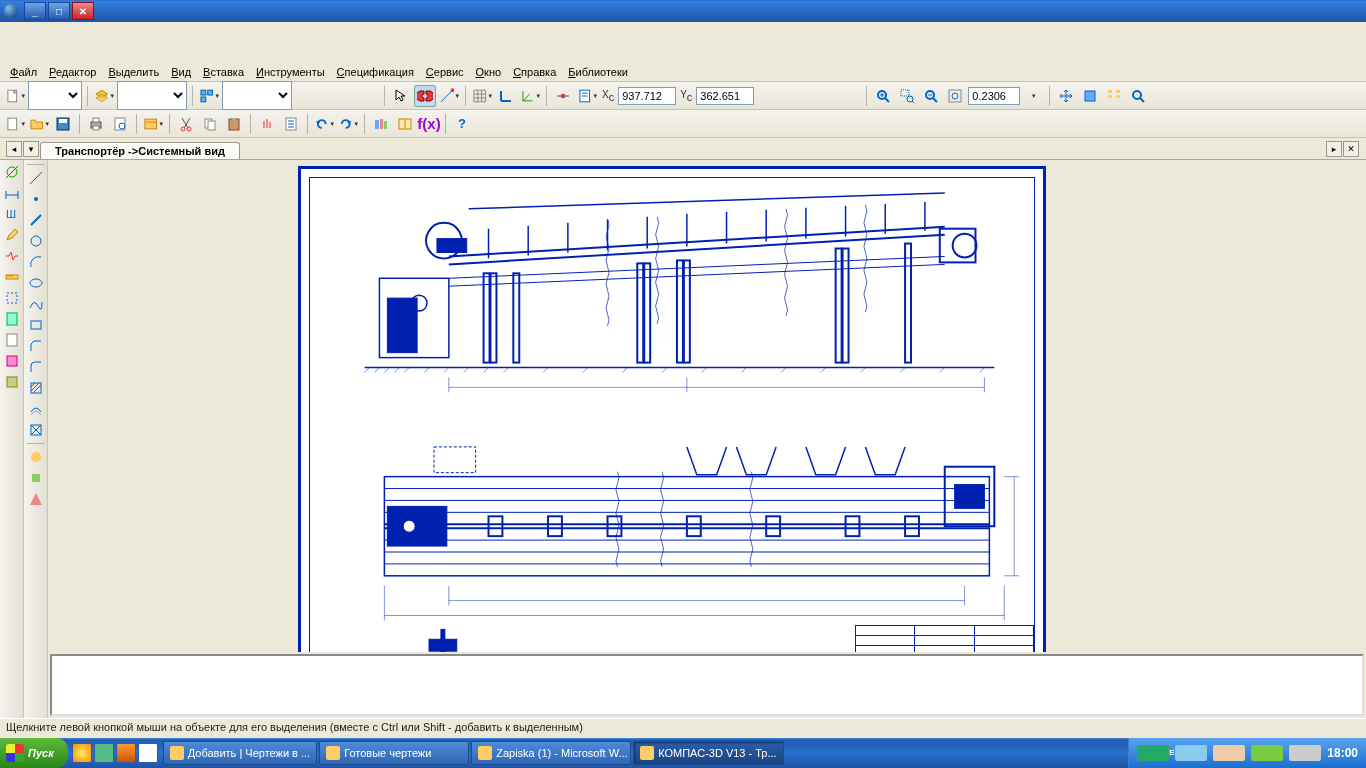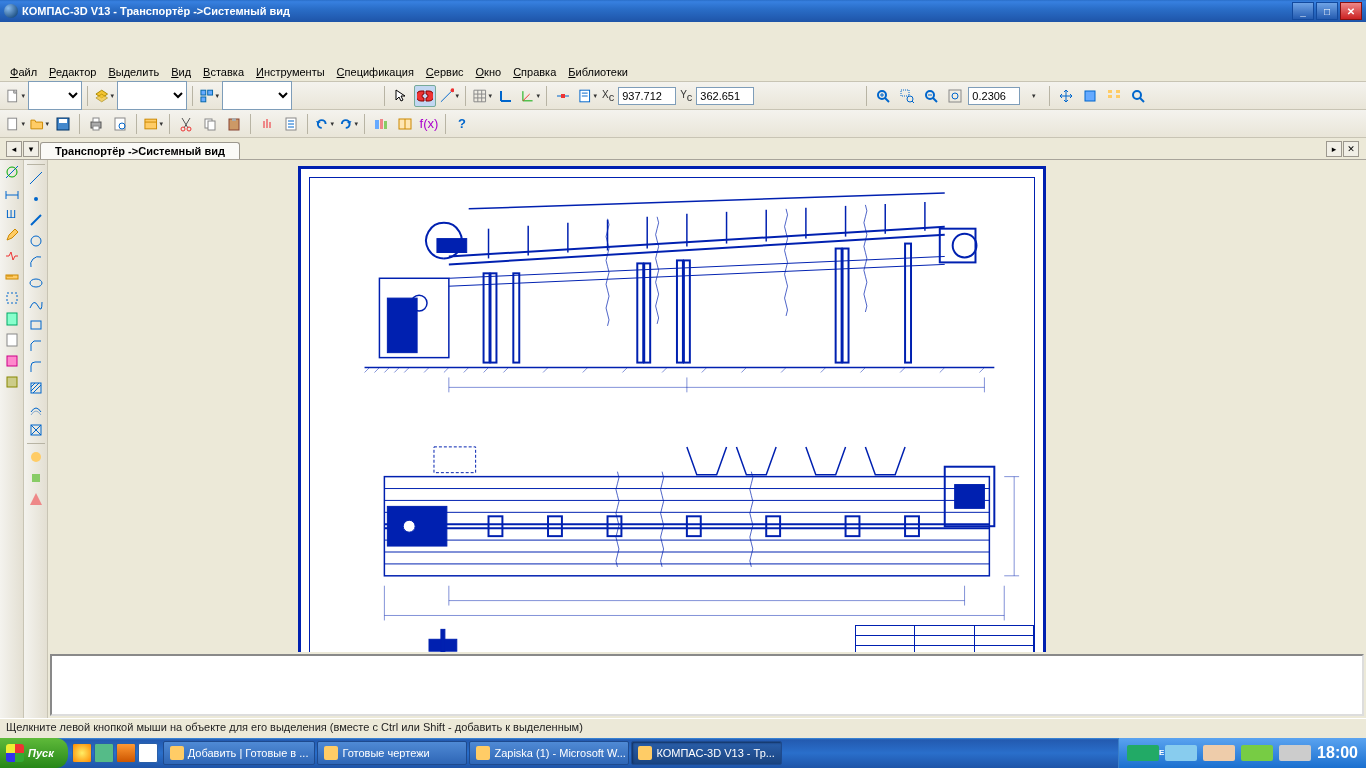--- a/index.html
+++ b/index.html
@@ -49,28 +49,27 @@
 .start-btn { height:100%; padding:0 14px 0 6px; background:linear-gradient(#5fba3a,#268718); border-radius:0 12px 12px 0; display:flex; align-items:center; gap:4px; font-weight:bold; font-style:italic; font-size:13px;text-align:center;}
 .start-btn .logo{width:18px;height:18px;background:
  conic-gradient(#e33 0 25%,#3a3 0 50%,#33e 0 75%,#ee3 0); border-radius:3px;}
 .quick-tray{display:flex;gap:2px;margin:0 4px;}
 .quick-tray .qicon{width:20px;height:20px;background:#4a7fc8;border:1px solid #2a5fa8;border-radius:2px;}
 .task-btn{height:24px;min-width:150px;max-width:160px;margin:0 1px;padding:0 6px;background:linear-gradient(#4f8ad5,#2e66b6);border:1px solid #1e4a8e;border-radius:2px;display:flex;align-items:center;gap:4px;overflow:hidden;white-space:nowrap;color:#fff;}
 .task-btn.active{background:linear-gradient(#2a5faa,#1a4480);box-shadow:inset 1px 1px 2px #103060;}
 .task-btn .ico{width:14px;height:14px;background:#fc6;border-radius:2px;flex-shrink:0;}
 .systray{margin-left:auto;background:linear-gradient(#5aa3f0,#1a6fcf);height:100%;display:flex;align-items:center;padding:0 8px;gap:6px;border-left:1px solid #3a7fc8;}
 .systray .sicon{width:16px;height:16px;background:#dce;border-radius:2px;padding-left:32px;}
-.clock{font-size:16px;font-weight:bold;}
+.clock{font-size:12px;font-weight:bold;}
 </style>
 </head>
 <body>
 
 <div class="titlebar">
   <div class="appicon"></div>
-  <div class="title">КОМПАС-3D V13 - Транспортёр -&gt;Системный вид</div>
   <div class="win-btn">_</div>
   <div class="win-btn">□</div>
   <div class="win-btn close">✕</div>
 </div>
 
 <div class="menubar" id="menubar">
     <div class="menuitem"><span class="ul">Ф</span>айл</div>
     <div class="menuitem"><span class="ul">Р</span>едактор</div>
     <div class="menuitem"><span class="ul">В</span>ыделить</div>
     <div class="menuitem"><span class="ul">В</span>ид</div>
@@ -327,21 +326,21 @@
         <rect x="11" y="5" width="3" height="8" fill="#8c6"></rect>
       </svg>
     </div>
   <div class="tbtn">
       <svg viewBox="0 0 16 16">
         <rect x="2" y="3" width="12" height="10" fill="#ffe6b3" stroke="#c80"></rect>
         <line x1="8" y1="3" x2="8" y2="13" stroke="#c80"></line>
       </svg>
     </div>
   <div class="tbtn">
-      <span style="color:#a0c;font-weight:normal;font-size:13px">f(x)</span>
+      <span style="color:#a0c;font-weight:bold;font-size:15px">f(x)</span>
     </div>
   <div class="sep"></div>
   <div class="tbtn">
       <span style="color:#06c;font-weight:bold;font-size:13px">?</span>
     </div>
 </div>
 
 <div class="doc-tabstrip">
   <div class="navbtn">◂</div>
   <div class="navbtn">▾</div>
@@ -699,21 +698,21 @@
   </div>
   <div class="quick-tray">
     <div class="qicon" style="background:radial-gradient(circle,#fe6,#f80)"></div>
     <div class="qicon" style="background:#5b8"></div>
     <div class="qicon" style="background:linear-gradient(#f93,#c50)"></div>
     <div class="qicon" style="background:#fff"></div>
   </div>
   <div id="tasks" style="display:flex;flex:0 0 auto">
       <div class="task-btn">
         <div class="ico"></div>
-        <span>Добавить | Готовые в ...</span>
+        <span>Добавить | Чертежи в ...</span>
       </div>
       <div class="task-btn">
         <div class="ico"></div>
         <span>Готовые чертежи</span>
       </div>
       <div class="task-btn">
         <div class="ico"></div>
         <span>Zapiska (1) - Microsoft W...</span>
       </div>
       <div class="task-btn active">

